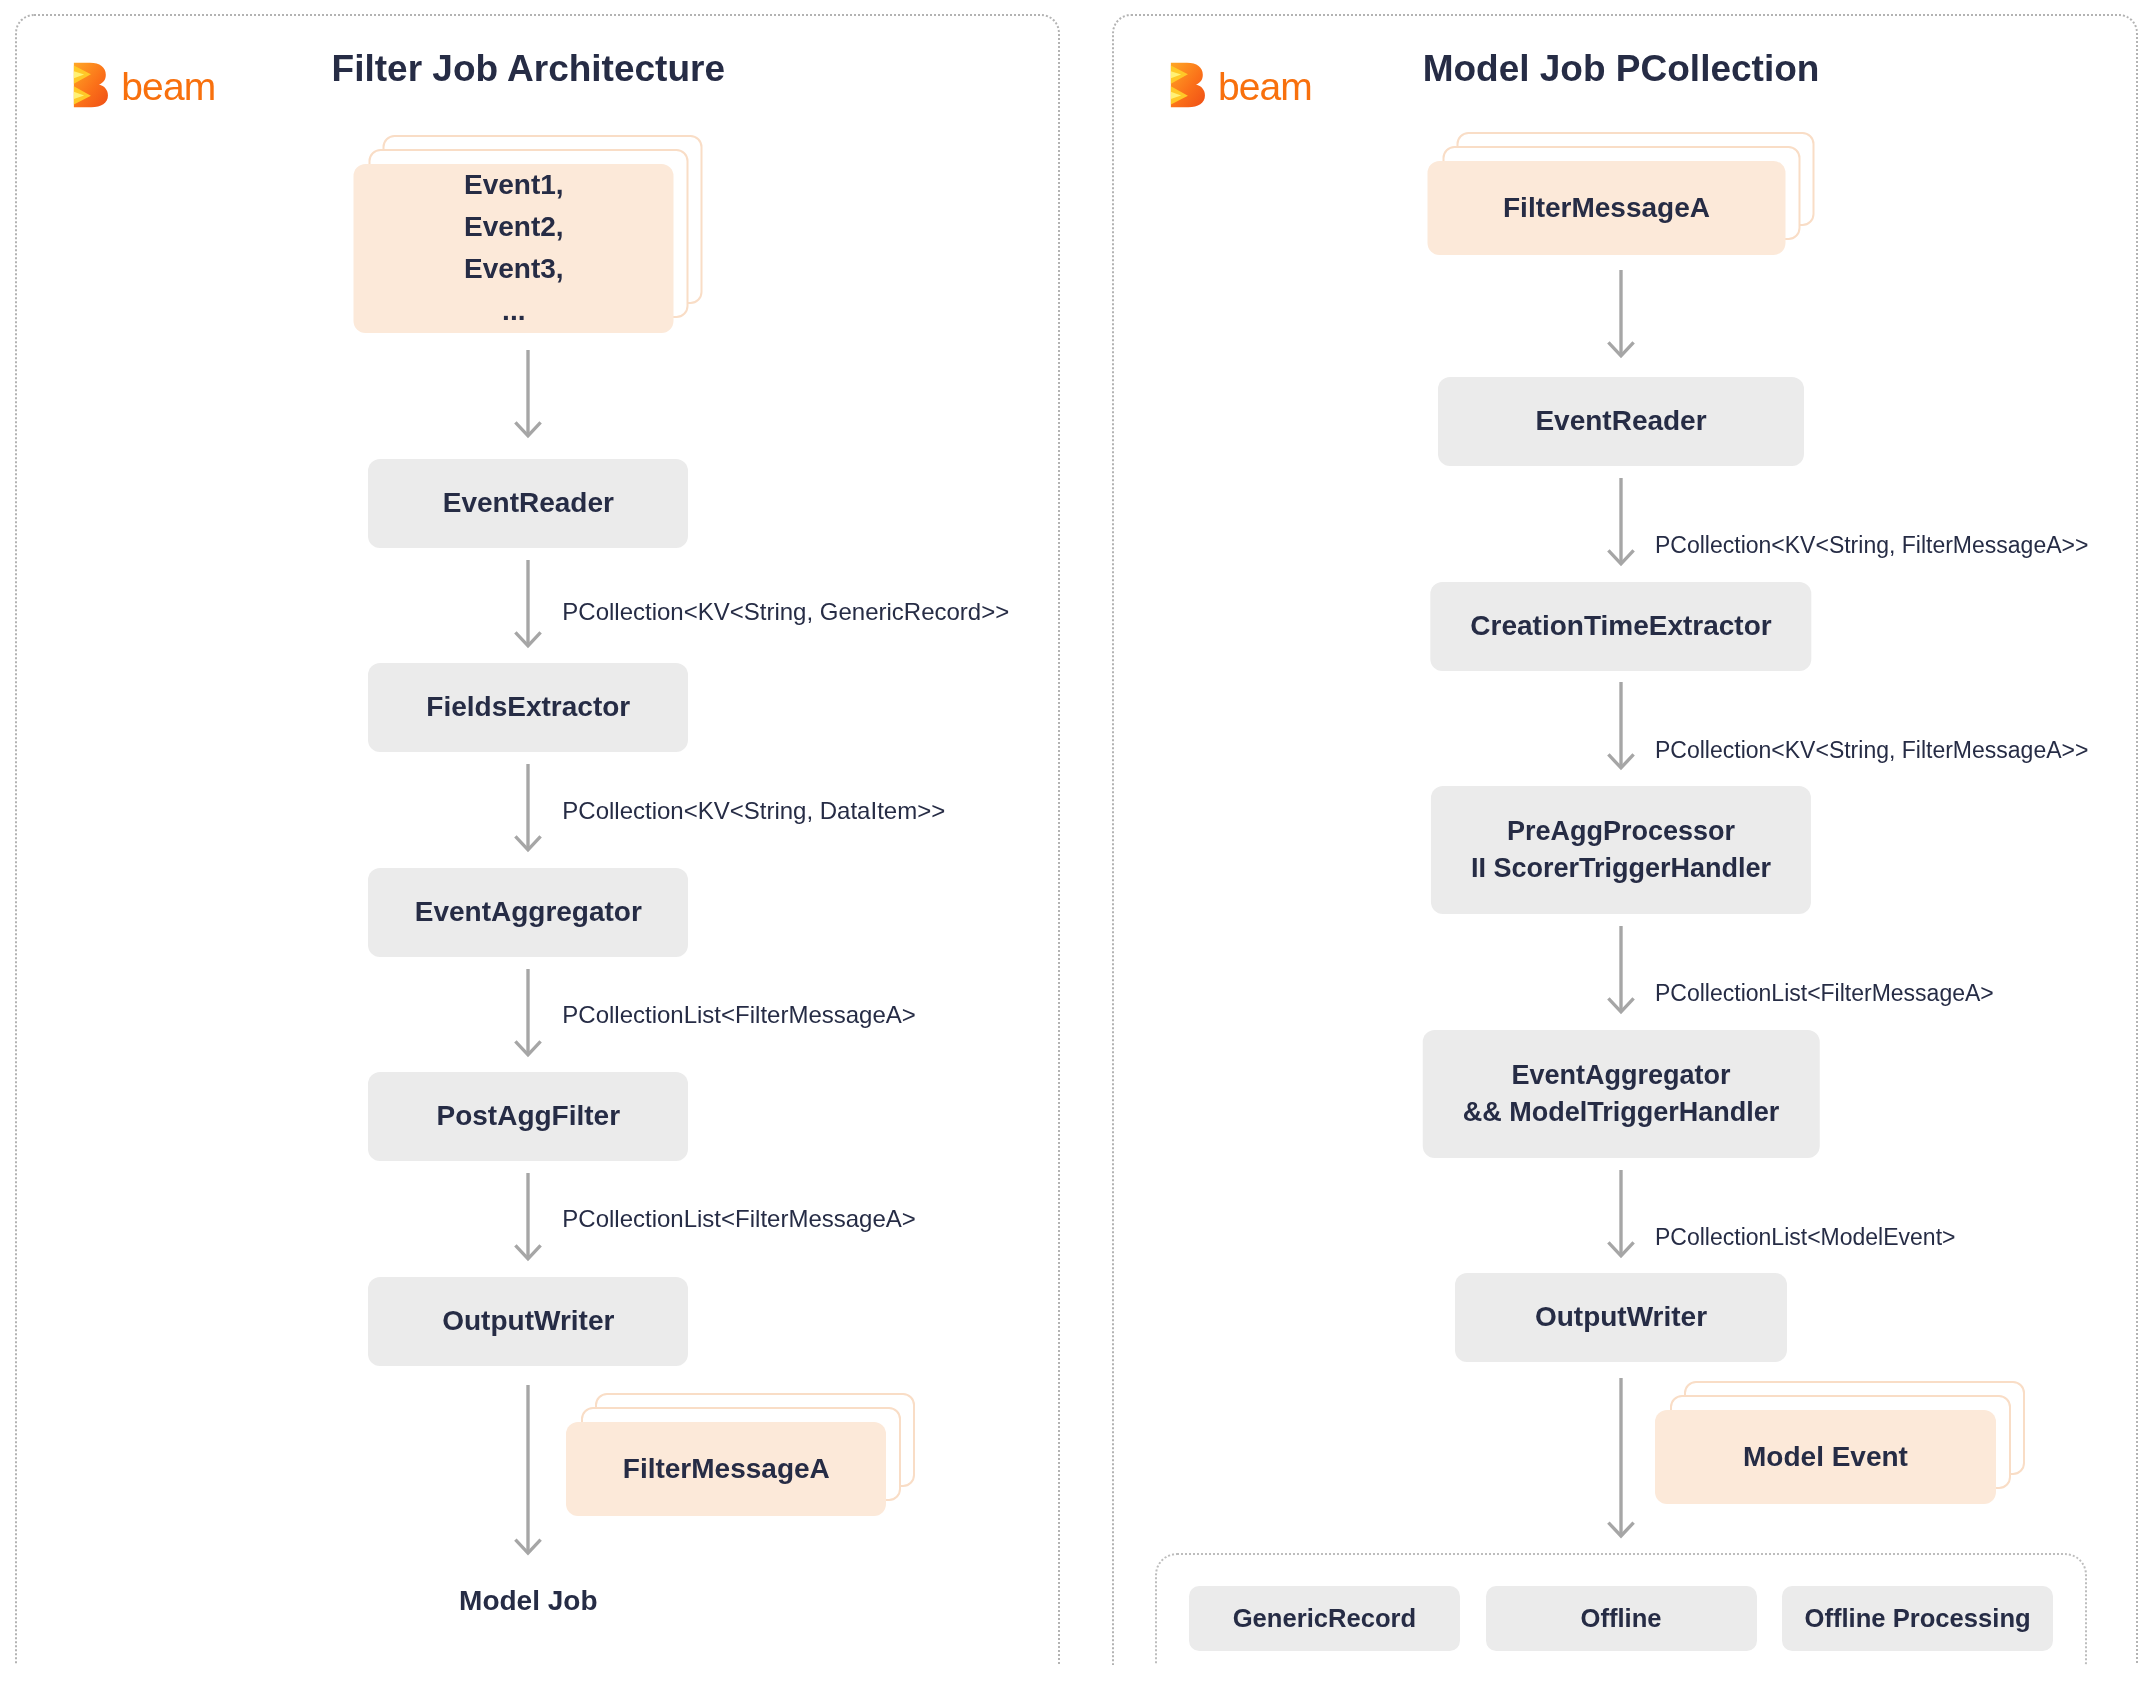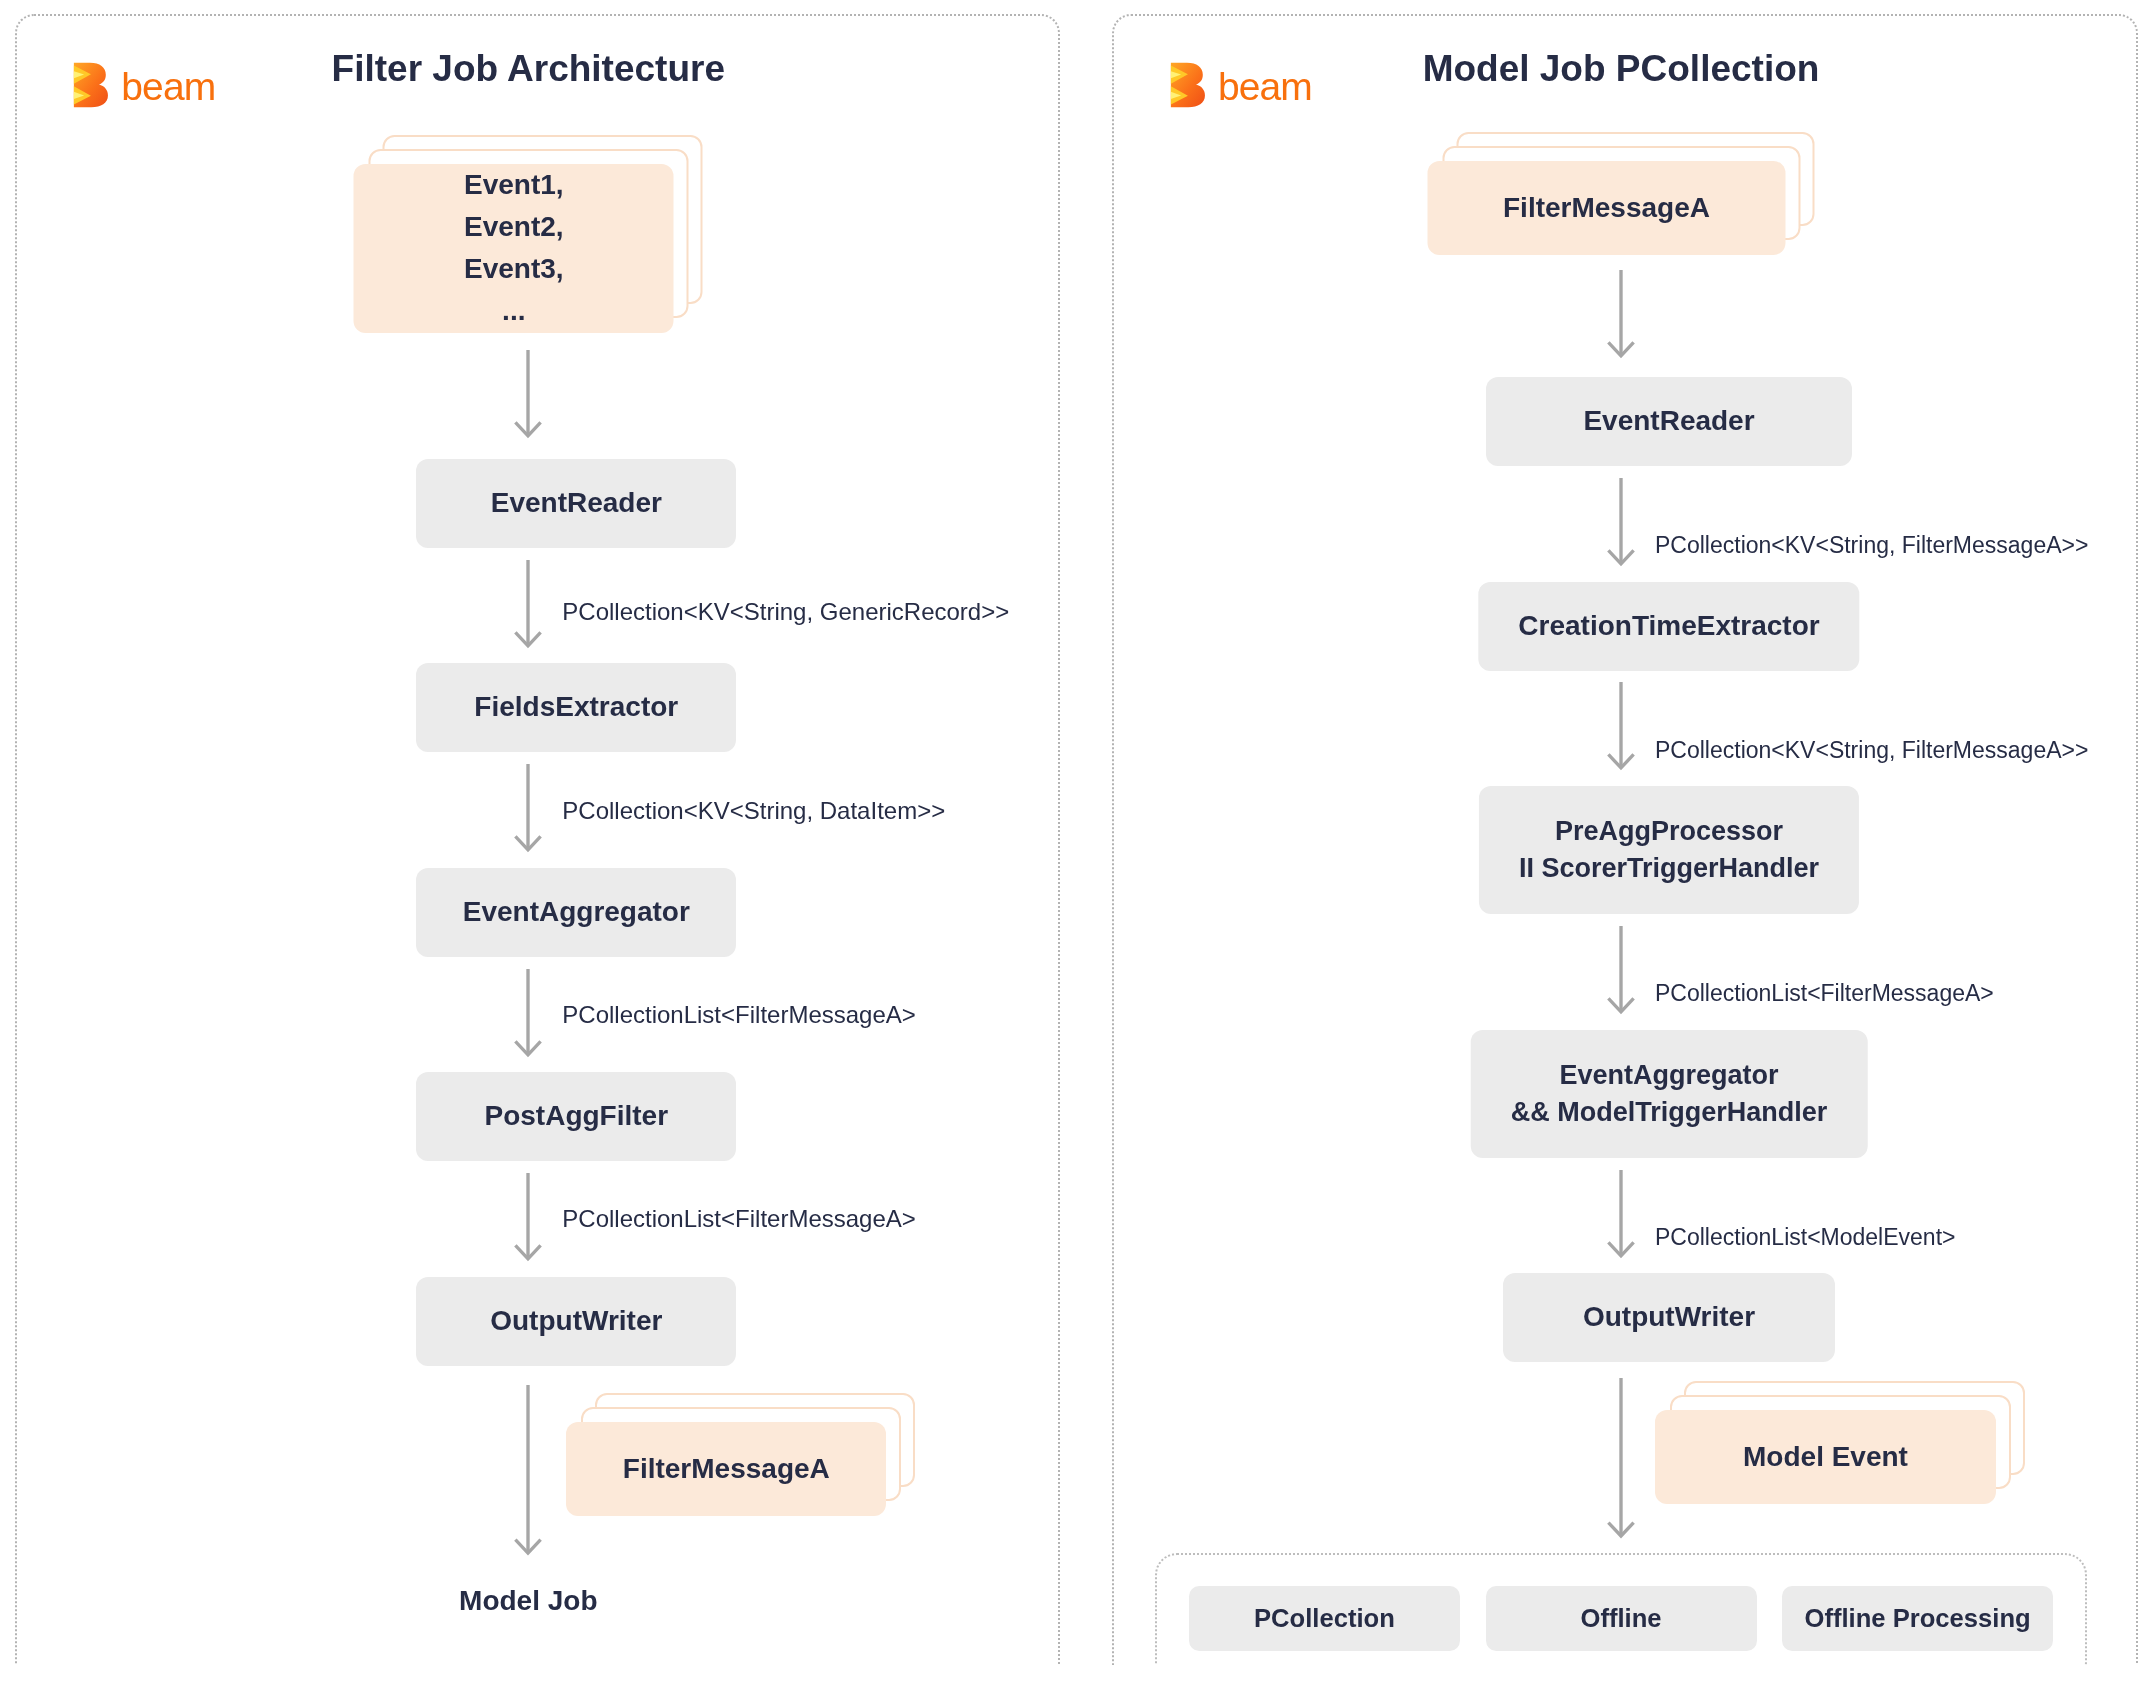--- a/index.html
+++ b/index.html
@@ -25,21 +25,21 @@
 
   .ptitle{position:absolute;top:32px;transform:translateX(-50%);white-space:nowrap;
           font-size:37px;font-weight:bold;color:var(--navy);}
 
   .cxL{left:511px;transform:translateX(-50%);}
   .cxR{left:507px;transform:translateX(-50%);}
 
   .box{position:absolute;background:var(--graybox);border-radius:12px;height:89px;
        min-width:320px;padding:0 40px;box-sizing:border-box;display:flex;align-items:center;
        justify-content:center;text-align:center;font-weight:bold;font-size:28px;color:var(--navy);
-       white-space:pre-line;line-height:1.35;margin-left:48px;}
+       white-space:pre-line;line-height:1.35;}
   .panel-right .box{min-width:366px;}
 
   .arrow{position:absolute;color:var(--arrow);}
   .elabel{position:absolute;white-space:nowrap;font-size:24px;color:var(--navy);line-height:31px;}
   .panel-right .elabel{font-size:23px;margin-top:22px;}
 
   .stack{position:absolute;}
   .stack .ghost,.stack .card{position:absolute;border-radius:12px;box-sizing:border-box;}
   .stack .ghost{background:#ffffff;border:2.6px solid var(--peach-border);
                 width:calc(100% - 29px);height:calc(100% - 29px);}
@@ -244,20 +244,20 @@
       </svg>
     </div>
 
     <div class="stack" style="left:541px;top:1365px;width:370px;height:123px;">
       <div class="ghost g2"></div>
       <div class="ghost g1"></div>
       <div class="card">Model Event</div>
     </div>
 
     <div class="consumers">
-      <div class="cbox">PCollection</div>
+      <div class="cbox">GenericRecord</div>
       <div class="cbox">Offline</div>
       <div class="cbox">Offline Processing</div>
     </div>
   </div>
 
 </div>
 
 
 </body></html>

